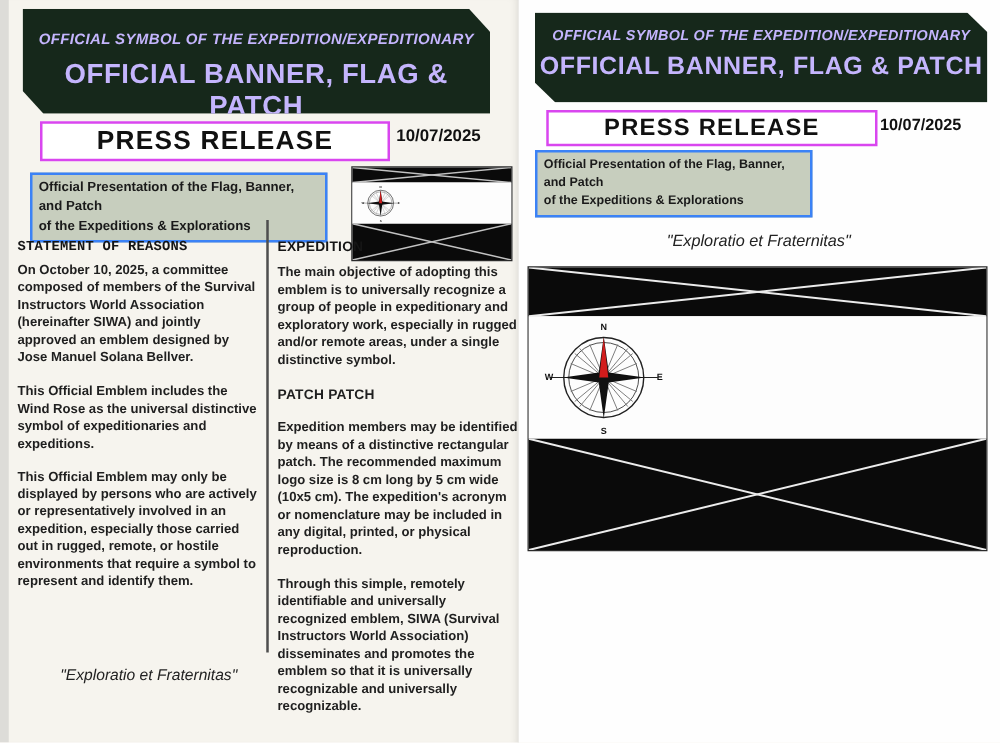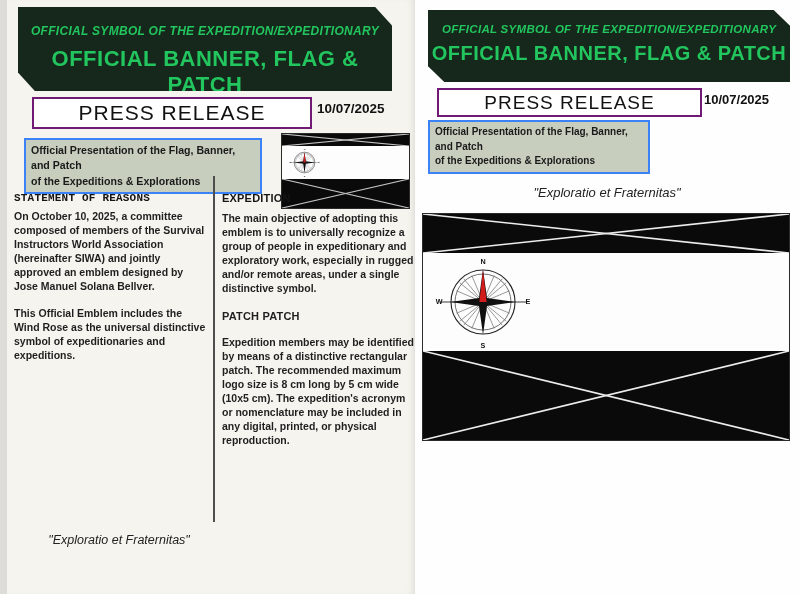--- a/index.html
+++ b/index.html
@@ -3,32 +3,32 @@
 <meta charset="utf-8">
 <style>
   html,body{margin:0;padding:0;}
   body{width:800px;height:594px;background:#ffffff;font-family:"Liberation Sans",sans-serif;color:#1c1c1c;position:relative;overflow:hidden;}
   .page{position:absolute;top:0;height:594px;}
   .page-left{left:0;width:415px;background:#f6f4ee;box-shadow:inset -6px 0 8px -6px rgba(0,0,0,.15);}
   .page-left::before{content:"";position:absolute;left:0;top:0;width:7px;height:594px;background:#dddcd8;}
   .page-right{left:415px;width:385px;background:#fefefe;}
 
   
-  .banner{position:absolute;background:#16281b;color:#22c55e;text-align:center;
+  .banner{position:absolute;background:#16281b;color:#c4b5fd;text-align:center;
     clip-path:polygon(0 0,95.5% 0,100% 22%,100% 100%,4.5% 100%,0 78%);}
   .banner .kicker{font-style:italic;font-weight:bold;letter-spacing:.3px;}
   .banner .title{font-weight:bold;letter-spacing:.5px;}
   .pl-banner{left:18px;top:7px;width:374px;height:84px;}
   .pl-banner .kicker{font-size:12px;margin-top:17px;}
   .pl-banner .title{font-size:22px;margin-top:8px;}
   .pr-banner{left:13px;top:10px;width:362px;height:72px;}
   .pr-banner .kicker{font-size:11.5px;margin-top:13px;}
   .pr-banner .title{font-size:20px;margin-top:7px;}
 
-  .press-box{position:absolute;background:#fff;border:2px solid #701a75;text-align:center;font-weight:normal;color:#111;}
+  .press-box{position:absolute;background:#fff;border:2px solid #d946ef;text-align:center;font-weight:bold;color:#111;}
   .pl-press{left:32px;top:97px;width:276px;height:28px;font-size:21px;line-height:28px;letter-spacing:1px;}
   .pr-press{left:22px;top:88px;width:261px;height:25px;font-size:19px;line-height:25px;letter-spacing:1px;}
   .date{position:absolute;font-weight:bold;color:#111;}
   .pl-date{left:317px;top:101px;font-size:13.5px;}
   .pr-date{left:289px;top:92px;font-size:13px;}
 
   .note-box{position:absolute;background:#c7cebe;border:2px solid #3b82f6;font-weight:bold;color:#1a1a1a;padding:3px 5px;line-height:1.45;}
   .pl-note{left:24px;top:138px;width:224px;font-size:10.6px;}
   .pr-note{left:13px;top:120px;width:208px;font-size:10px;}
 
@@ -127,27 +127,29 @@
       </svg>
     </div>
   </div>
 
   <div class="divider"></div>
 
   <div class="heading" style="left:14px;top:192px;font-family:Liberation Mono, monospace;">STATEMENT OF REASONS</div>
   <div class="col" style="left:14px;top:210px;width:196px;">
     <p>On October 10, 2025, a committee composed of members of the Survival Instructors World Association (hereinafter SIWA) and jointly approved an emblem designed by Jose Manuel Solana Bellver.</p>
     <p>This Official Emblem includes the Wind Rose as the universal distinctive symbol of expeditionaries and expeditions.</p>
+    <p>This Official Emblem may only be displayed by persons who are actively or representatively involved in an expedition, especially those carried out in rugged, remote, or hostile environments that require a symbol to represent and identify them.</p>
   </div>
 
   <div class="heading" style="left:222px;top:192px;">EXPEDITION</div>
   <div class="col" style="left:222px;top:212px;width:192px;">
     <p>The main objective of adopting this emblem is to universally recognize a group of people in expeditionary and exploratory work, especially in rugged and/or remote areas, under a single distinctive symbol.</p>
     <div class="subhead">PATCH PATCH</div>
     <p>Expedition members may be identified by means of a distinctive rectangular patch. The recommended maximum logo size is 8 cm long by 5 cm wide (10x5 cm). The expedition's acronym or nomenclature may be included in any digital, printed, or physical reproduction.</p>
+    <p>Through this simple, remotely identifiable and universally recognized emblem, SIWA (Survival Instructors World Association) disseminates and promotes the emblem so that it is universally recognizable and universally recognizable.</p>
   </div>
 
   <div class="motto pl-motto">"Exploratio et Fraternitas"</div>
 </div>
 
 <div class="page page-right">
 
   <div class="banner pr-banner">
     <div class="kicker">OFFICIAL SYMBOL OF THE EXPEDITION/EXPEDITIONARY</div>
     <div class="title">OFFICIAL BANNER, FLAG &amp; PATCH</div>

